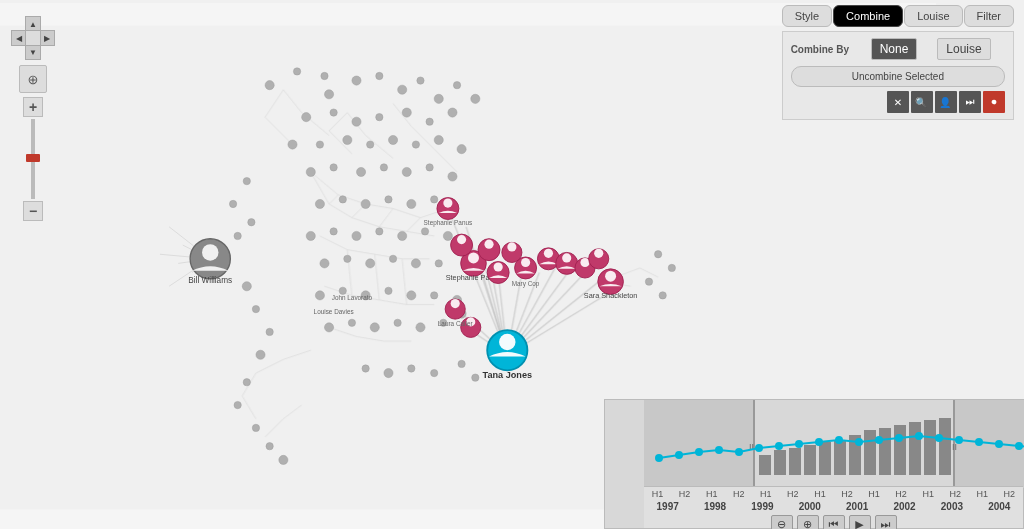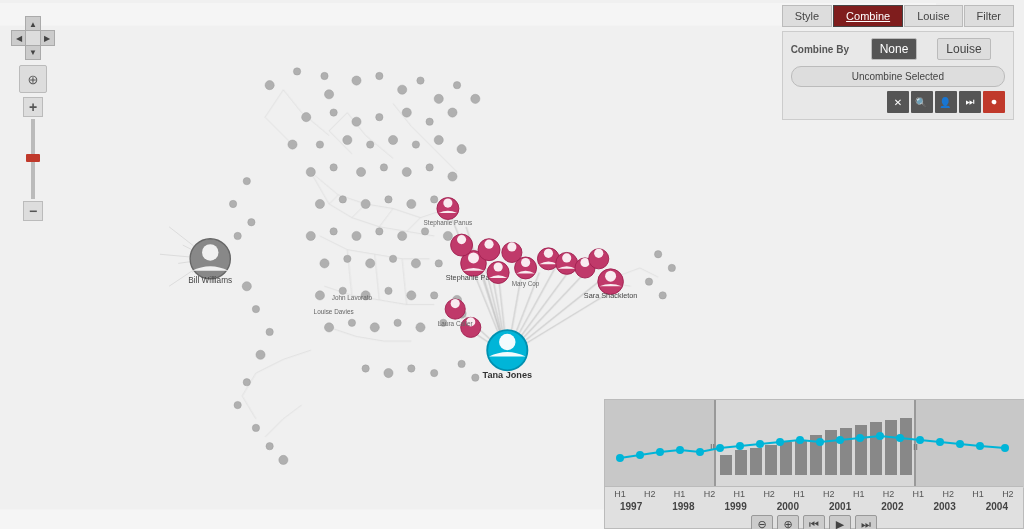--- a/index.html
+++ b/index.html
@@ -131,28 +131,27 @@
       justify-content: flex-end;
     }
 
     .toolbar-tab {
       padding: 4px 12px;
       background: #ddd;
       border: 1px solid #bbb;
       cursor: pointer;
       font-size: 11px;
       color: #444;
-      border-radius: 0;
+      border-radius: 6px;
     }
 
     .toolbar-tab.active {
-      background: #7f1d1d;
+      background: #000000;
       color: #fff;
       border-color: #444;
-      text-decoration: underline;
     }
 
     .toolbar-panel {
       background: #e8e8e8;
       border: 1px solid #ccc;
       padding: 6px 8px;
       min-width: 200px;
     }
 
     .panel-row {
@@ -226,20 +225,21 @@
     
     #timeline {
       position: absolute;
       bottom: 0;
       right: 0;
       width: 420px;
       height: 130px;
       background: #d8d8d8;
       border: 1px solid #bbb;
       z-index: 5;
+      padding-left: 39px;
     }
 
     .timeline-inner {
       position: relative;
       width: 100%;
       height: 100%;
     }
 
     .timeline-controls {
       position: absolute;

